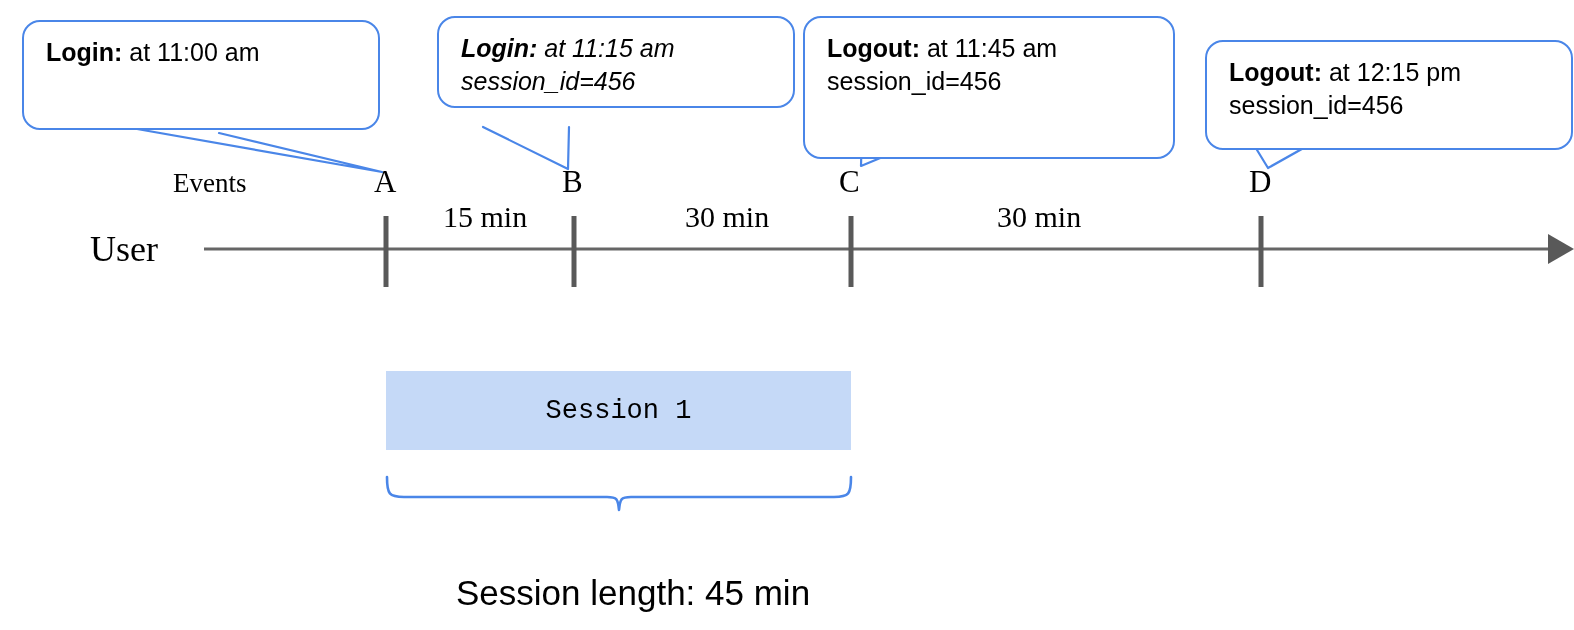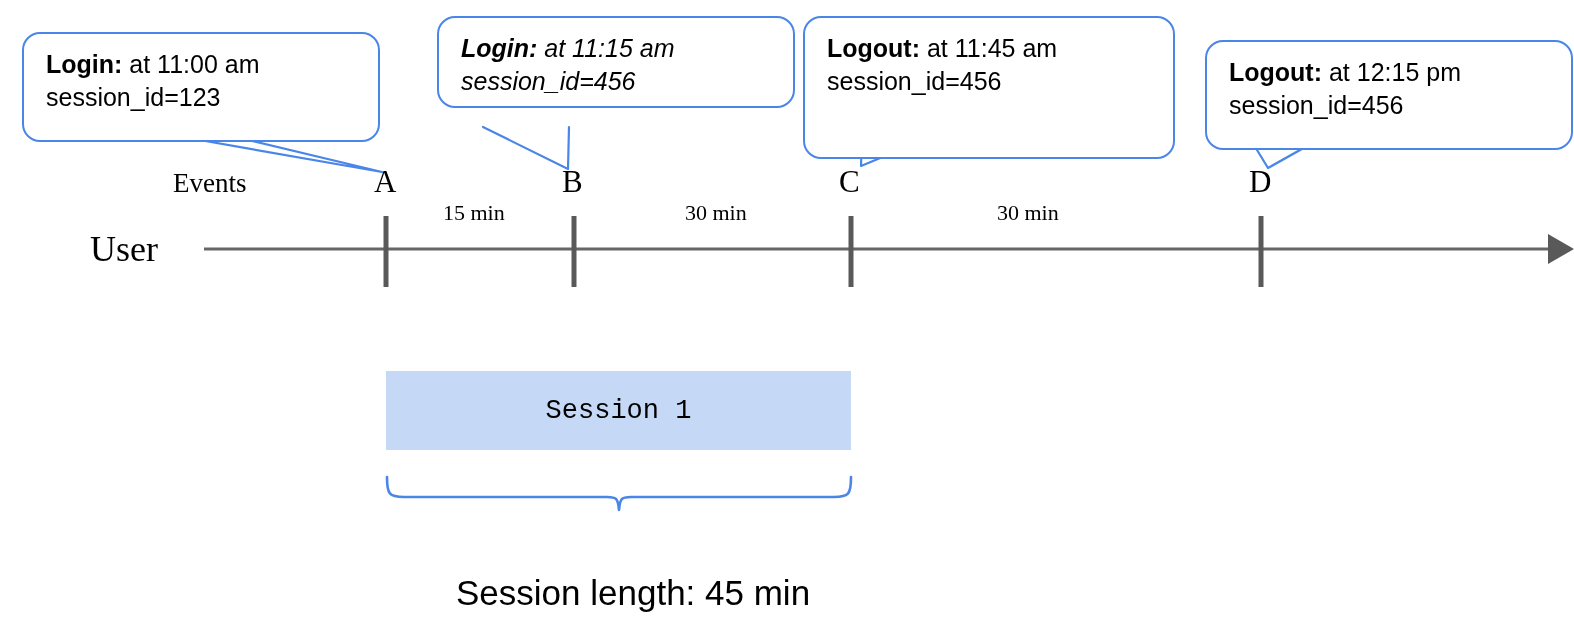--- a/index.html
+++ b/index.html
@@ -28,41 +28,40 @@
   .callout .ln{white-space:nowrap;}
 
   
   #vec{position:absolute;left:0;top:0;width:1574px;height:630px;z-index:2;}
 
   
   .axtext{position:absolute;white-space:nowrap;z-index:4;font-family:Liberation Serif, serif;}
   .row-label-user{font-size:36px;}
   .row-label-events{font-size:27px;}
   .ev-letter{font-size:31px;}
-  .interval{font-size:22px;}
+  .interval{font-size:30px;}
 
   
   .sessionbar{
     position:absolute;
     background:#c5d9f7;
     display:flex;align-items:center;justify-content:center;
     font-size:27px;
     z-index:3;
     font-family:Liberation Mono, monospace;
   }
   .caption{position:absolute;font-size:35px;white-space:nowrap;z-index:4;}
 </style>
 </head>
 <body>
 
 <div id="stage">
 
-  <div class="callout" style="left:22px;top:32px;width:358px;height:110px;">
+  <div class="callout" style="left:22px;top:20px;width:358px;height:110px;">
     <div class="ln"><span class="lbl">Login:</span><span> at 11:00 am</span></div>
-    <div class="ln">session_id=123</div>
   </div>
 
   <div class="callout" style="left:437px;top:16px;width:358px;height:92px;font-style:italic;">
     <div class="ln"><span class="lbl">Login:</span><span> at 11:15 am</span></div>
     <div class="ln">session_id=456</div>
   </div>
 
   <div class="callout" style="left:803px;top:16px;width:372px;height:143px;">
     <div class="ln"><span class="lbl">Logout:</span><span> at 11:45 am</span></div>
     <div class="ln">session_id=456</div>

